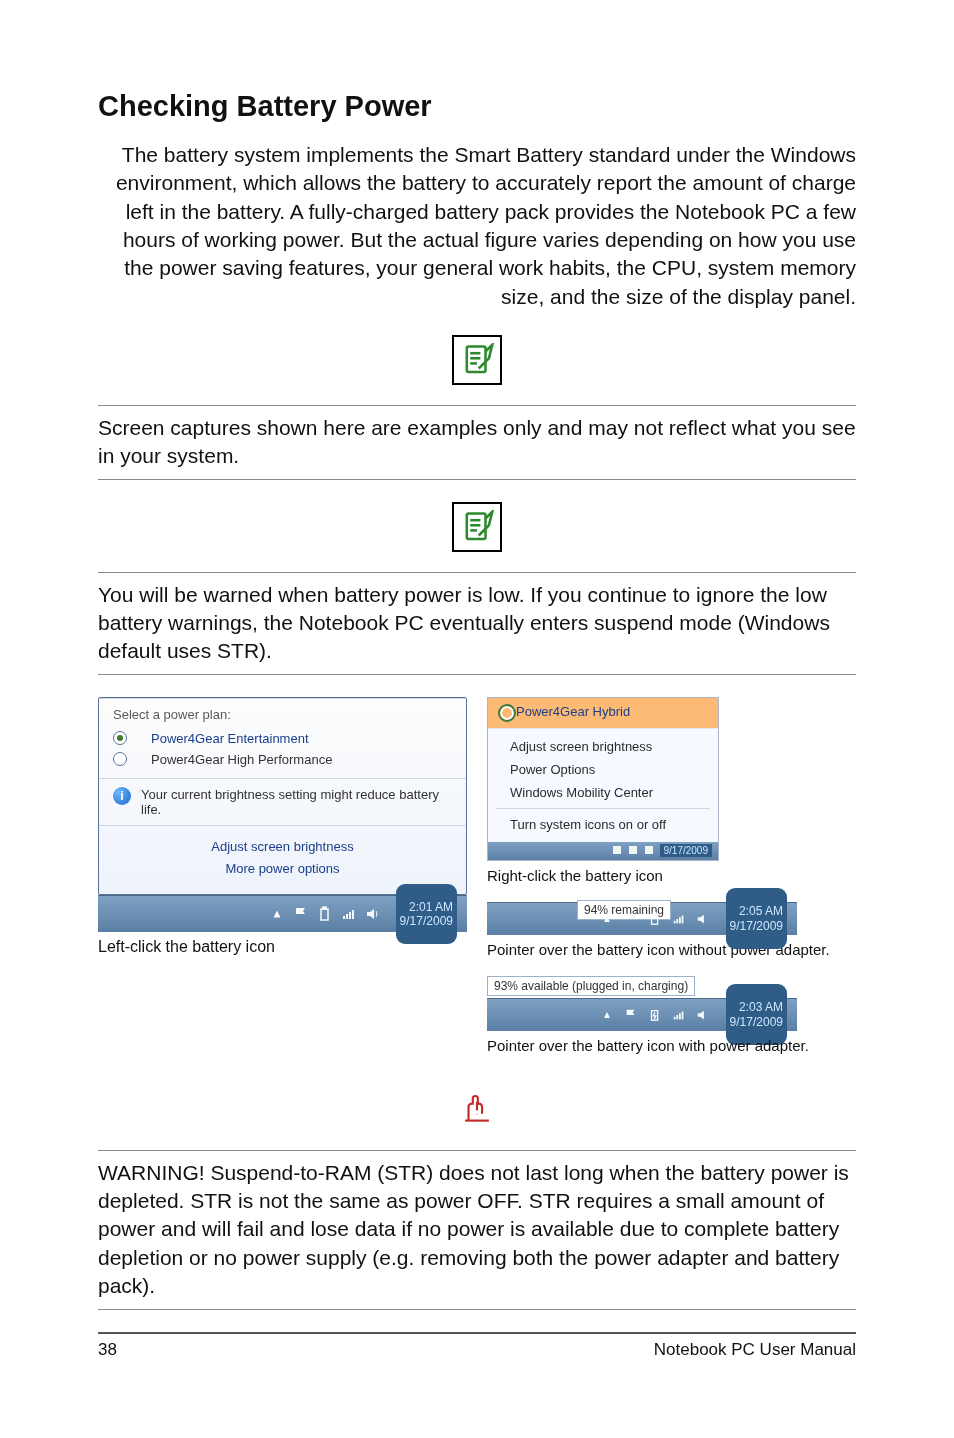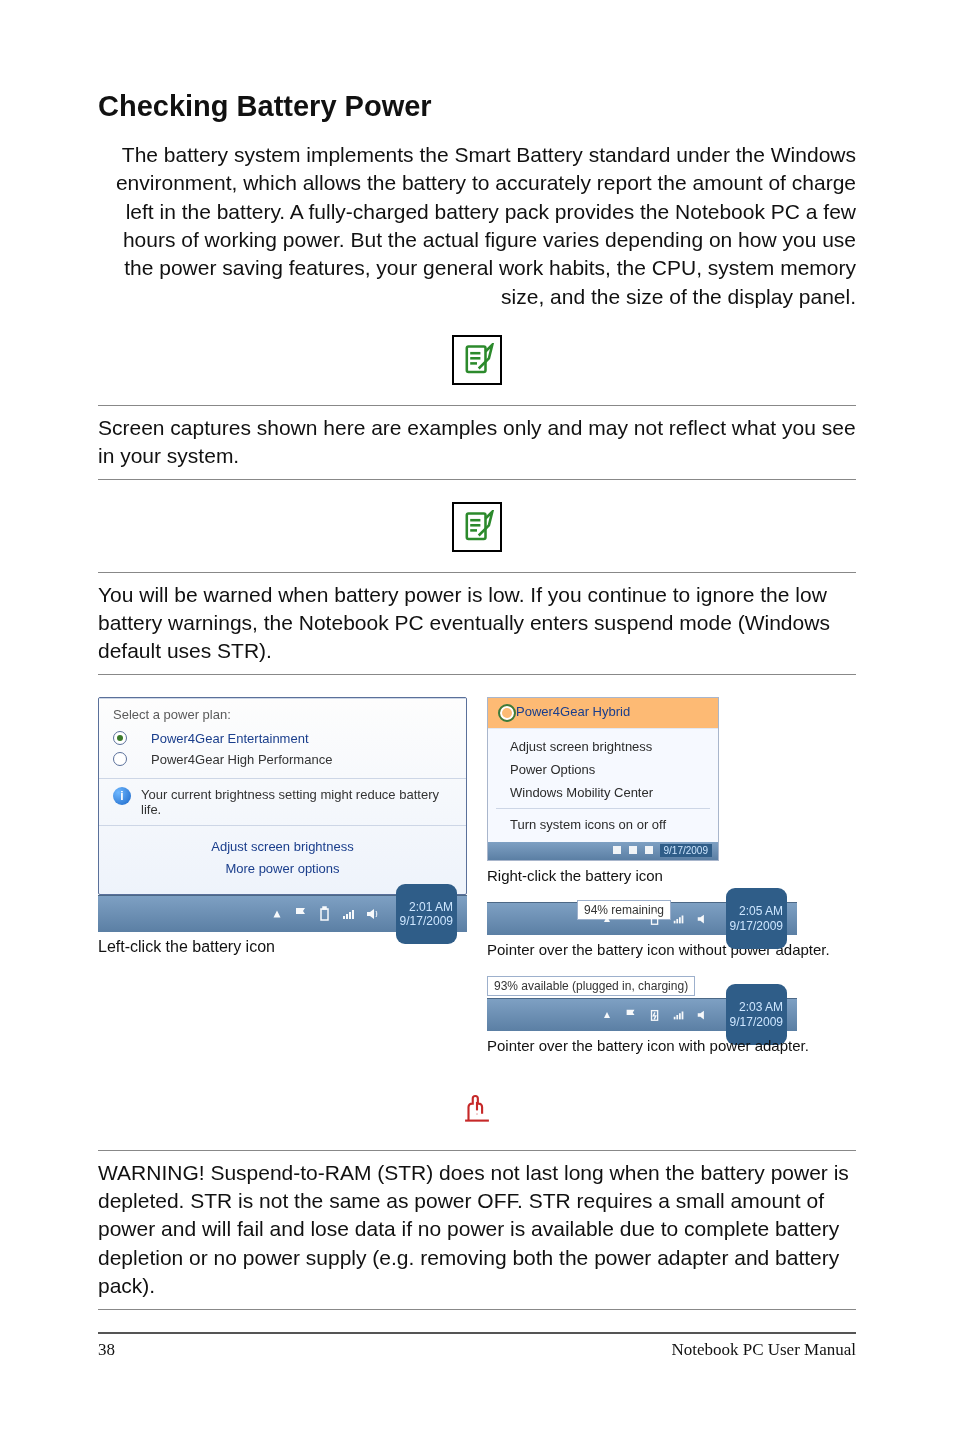--- a/index.html
+++ b/index.html
@@ -162,21 +162,20 @@
   }
   
   .mini-taskbar-wrap { position:relative; width:310px; margin-top:6px; }
   .mini-tooltip { position:absolute; top:-2px; left:90px;text-align:center; }
   
   .footer {
     border-top: 2px solid #555;
     display:flex; justify-content:space-between;
     padding-top:6px; 
     font-size:17px;
-    font-family:Liberation Serif, serif;
   }
   svg { display:block; }
 </style>
 </head>
 <body>
 
 <div class="page">
 
   <h1 class="section-title">Checking Battery Power</h1>
 

